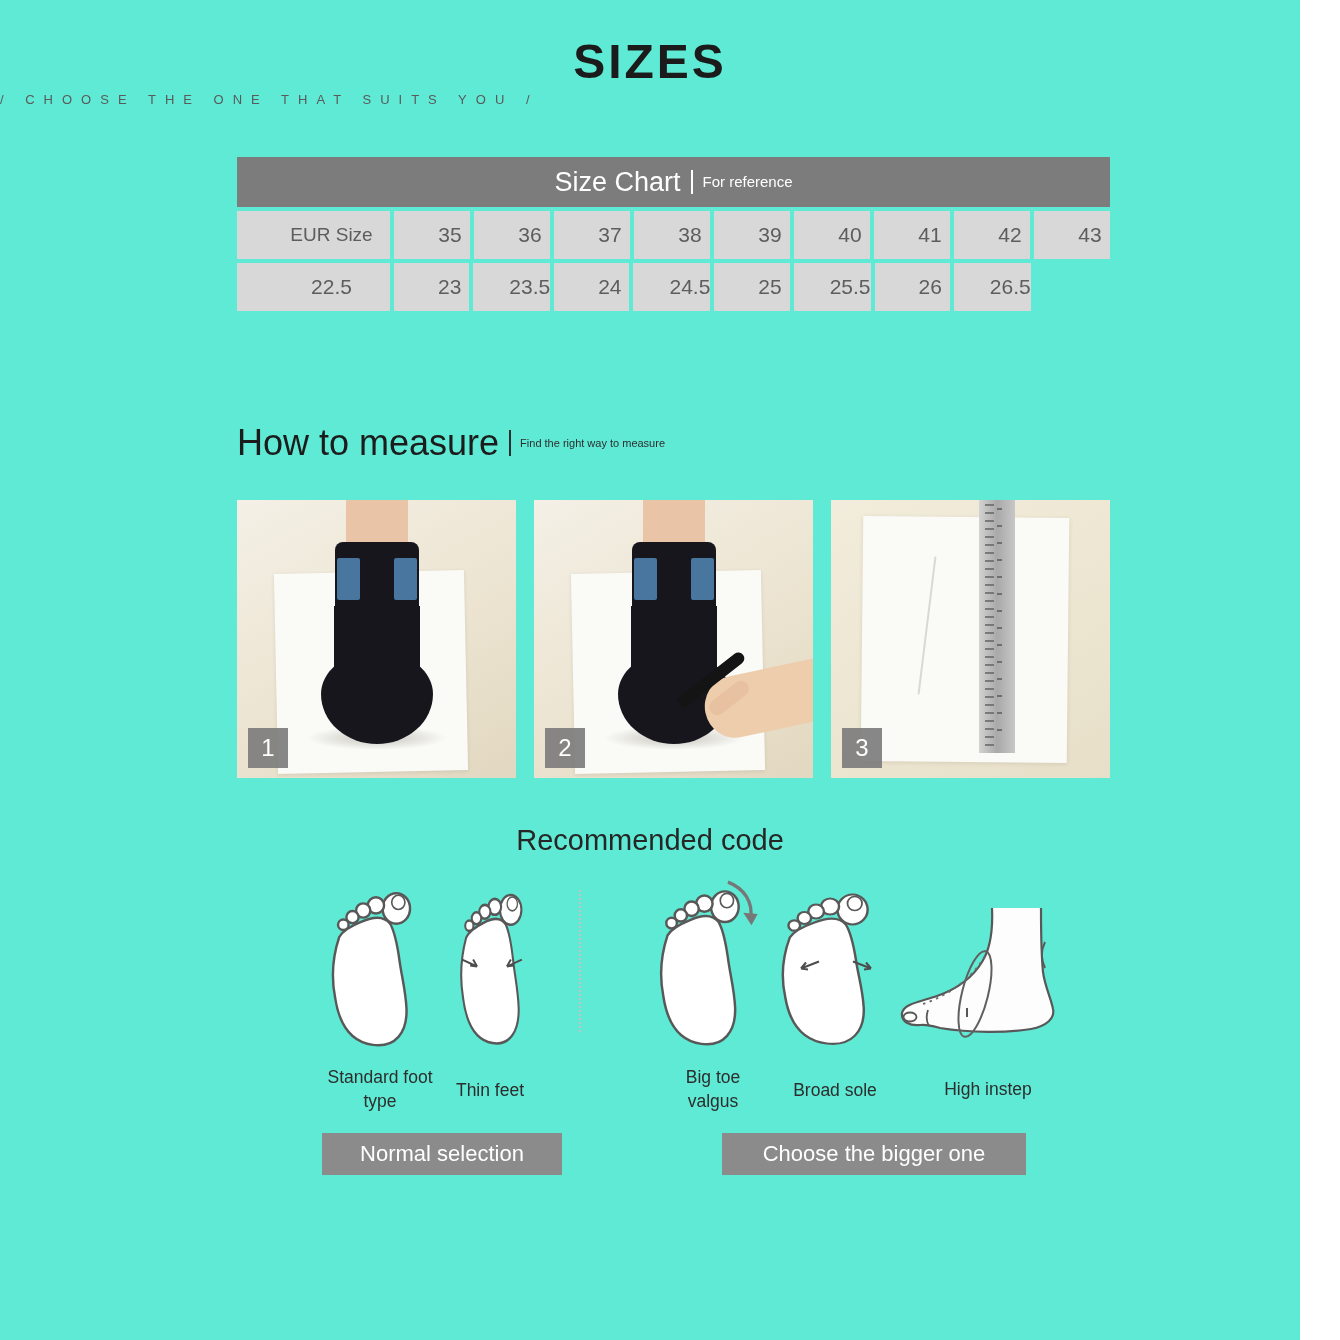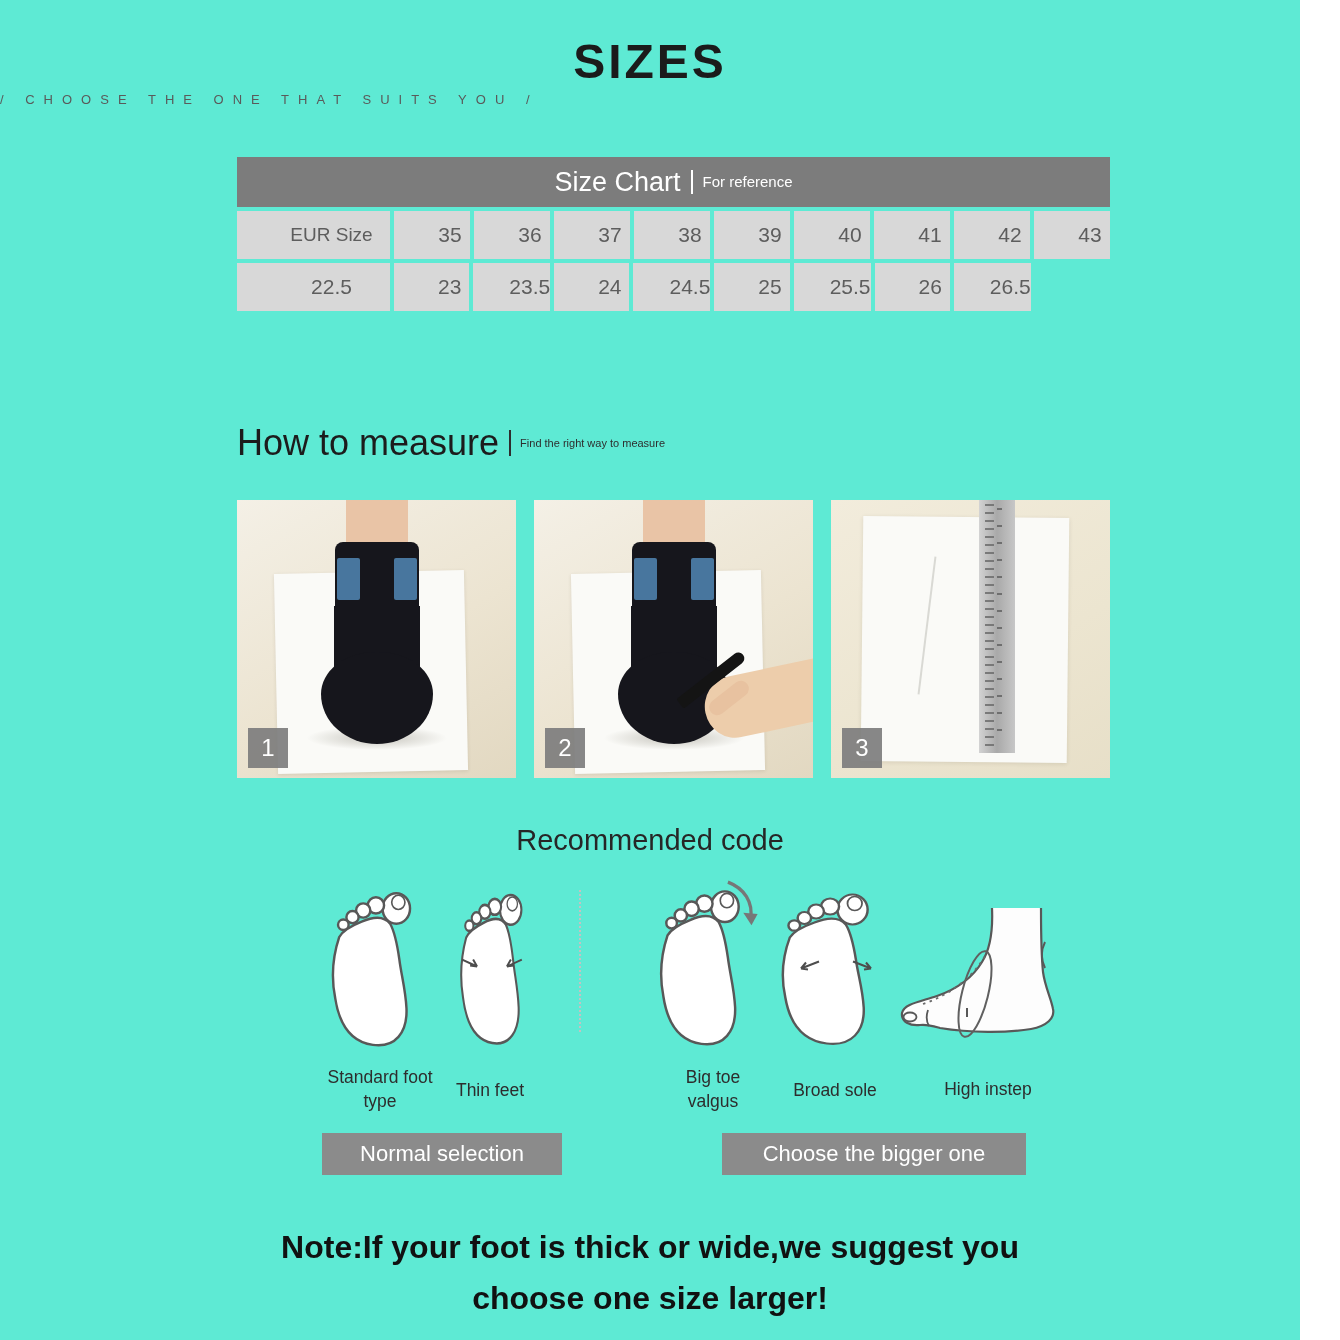--- a/index.html
+++ b/index.html
@@ -242,18 +242,14 @@
     <div class="flbl1">Standard foot type</div>
     <div class="flbl2">Thin feet</div>
     <div class="flbl3">Big toe valgus</div>
     <div class="flbl4">Broad sole</div>
     <div class="flbl5">High instep</div>
   </div>
 
   <div class="gray-btn btn-left">Normal selection</div>
   <div class="gray-btn btn-right">Choose the bigger one</div>
 
-  <div class="note">
-    <div>Note:If your foot is thick or wide,we suggest you</div>
-    <div>choose one size larger!</div>
-  </div>
 
 </div>
 
 </body></html>

